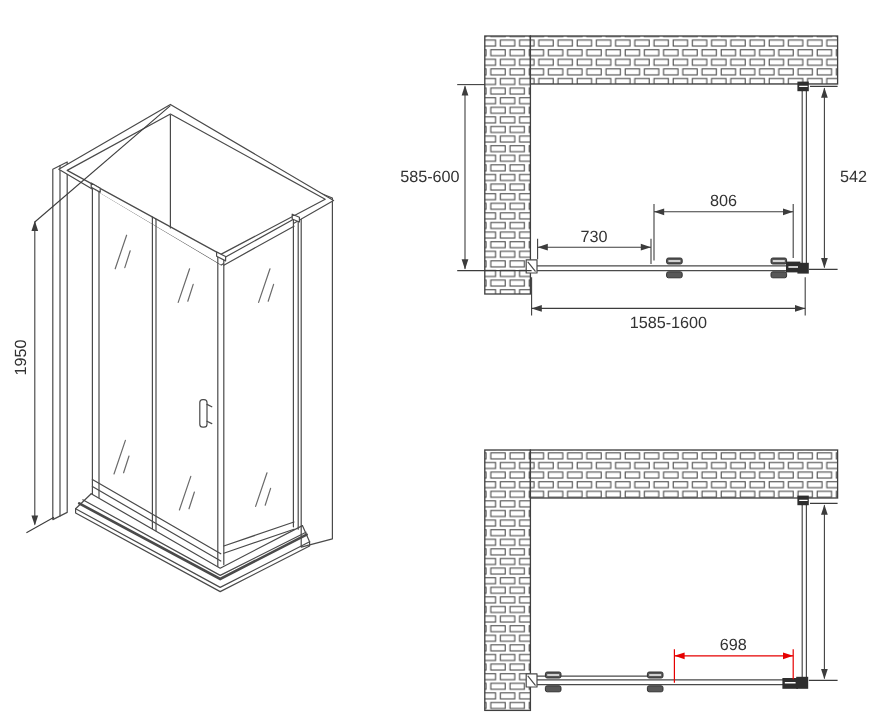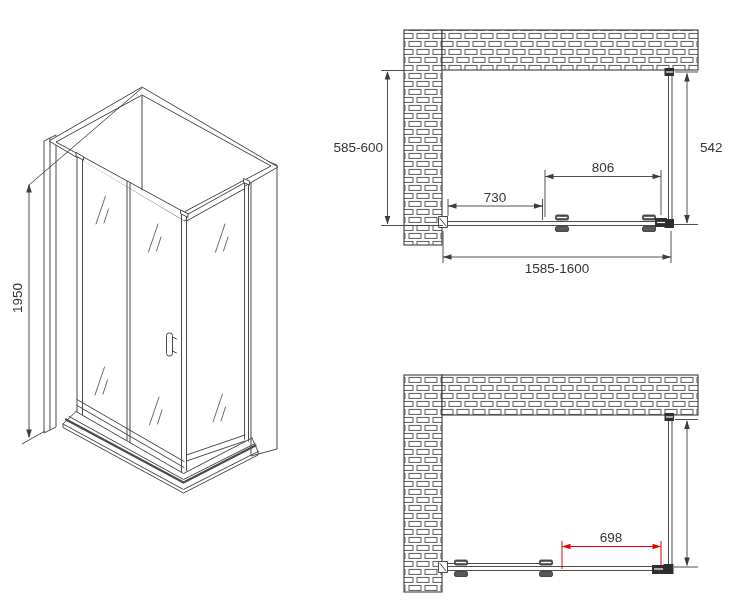--- a/index.html
+++ b/index.html
@@ -1,17 +1,17 @@
 <!DOCTYPE html>
 <html><head>
 <meta charset="utf-8">
 <style>
   html,body{margin:0;padding:0;background:#fff;}
   #canvas{position:relative;width:734px;height:600px;background:#fff;overflow:hidden;
-          font-family:"Liberation Sans",sans-serif;}
+          font-family:"Liberation Sans",sans-serif;border-radius:27px;}
   .ln{fill:none;stroke:#4a4a4a;stroke-width:1;stroke-linecap:round;stroke-linejoin:round;}
   .lnw{fill:#fff;stroke:#4a4a4a;stroke-width:1;stroke-linejoin:round;}
   .thk{fill:none;stroke:#4a4a4a;stroke-width:2.2;stroke-linecap:round;}
   .glass{fill:#fff;stroke:none;}
   .shine{fill:none;stroke:#6a6a6a;stroke-width:1;stroke-linecap:round;}
   .dim{fill:none;stroke:#3c3c3c;stroke-width:0.9;}
   .arr{fill:#3c3c3c;stroke:none;}
   .dimtxt{font-size:13.5px;fill:#333;}
   .wall{fill:url(#brick);stroke:#3f3f3f;stroke-width:1.1;}
   .blk{fill:#2e2e2e;stroke:none;}

